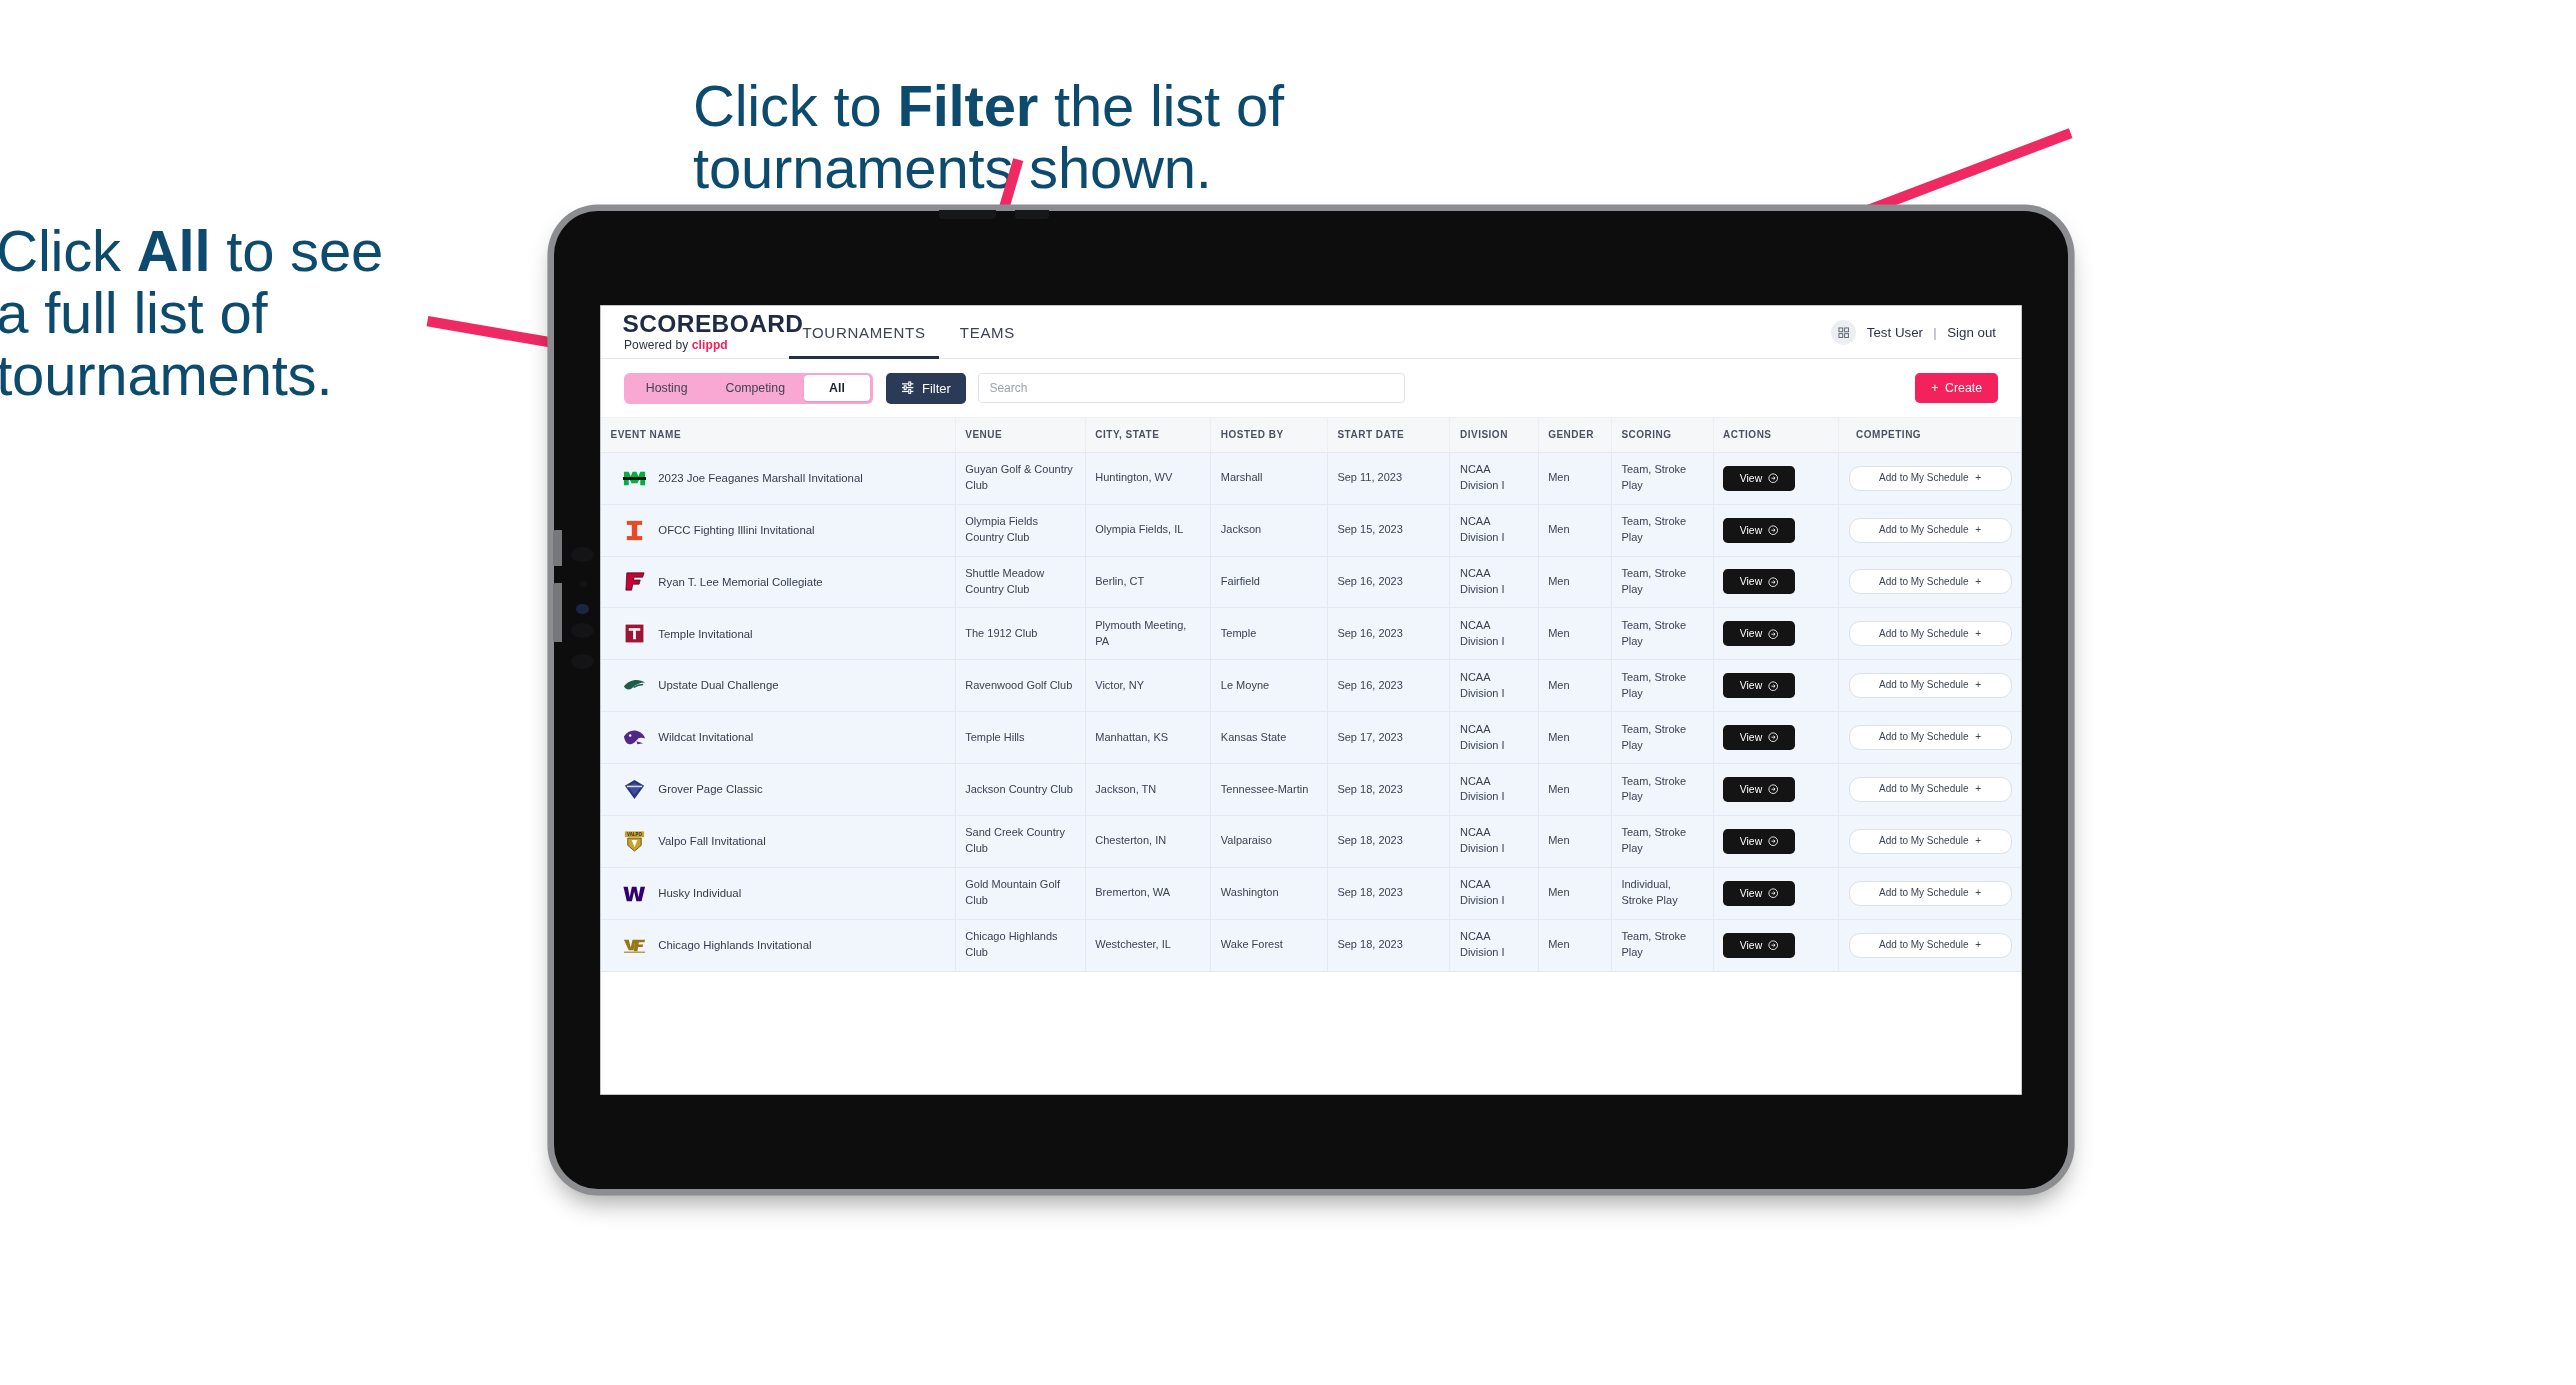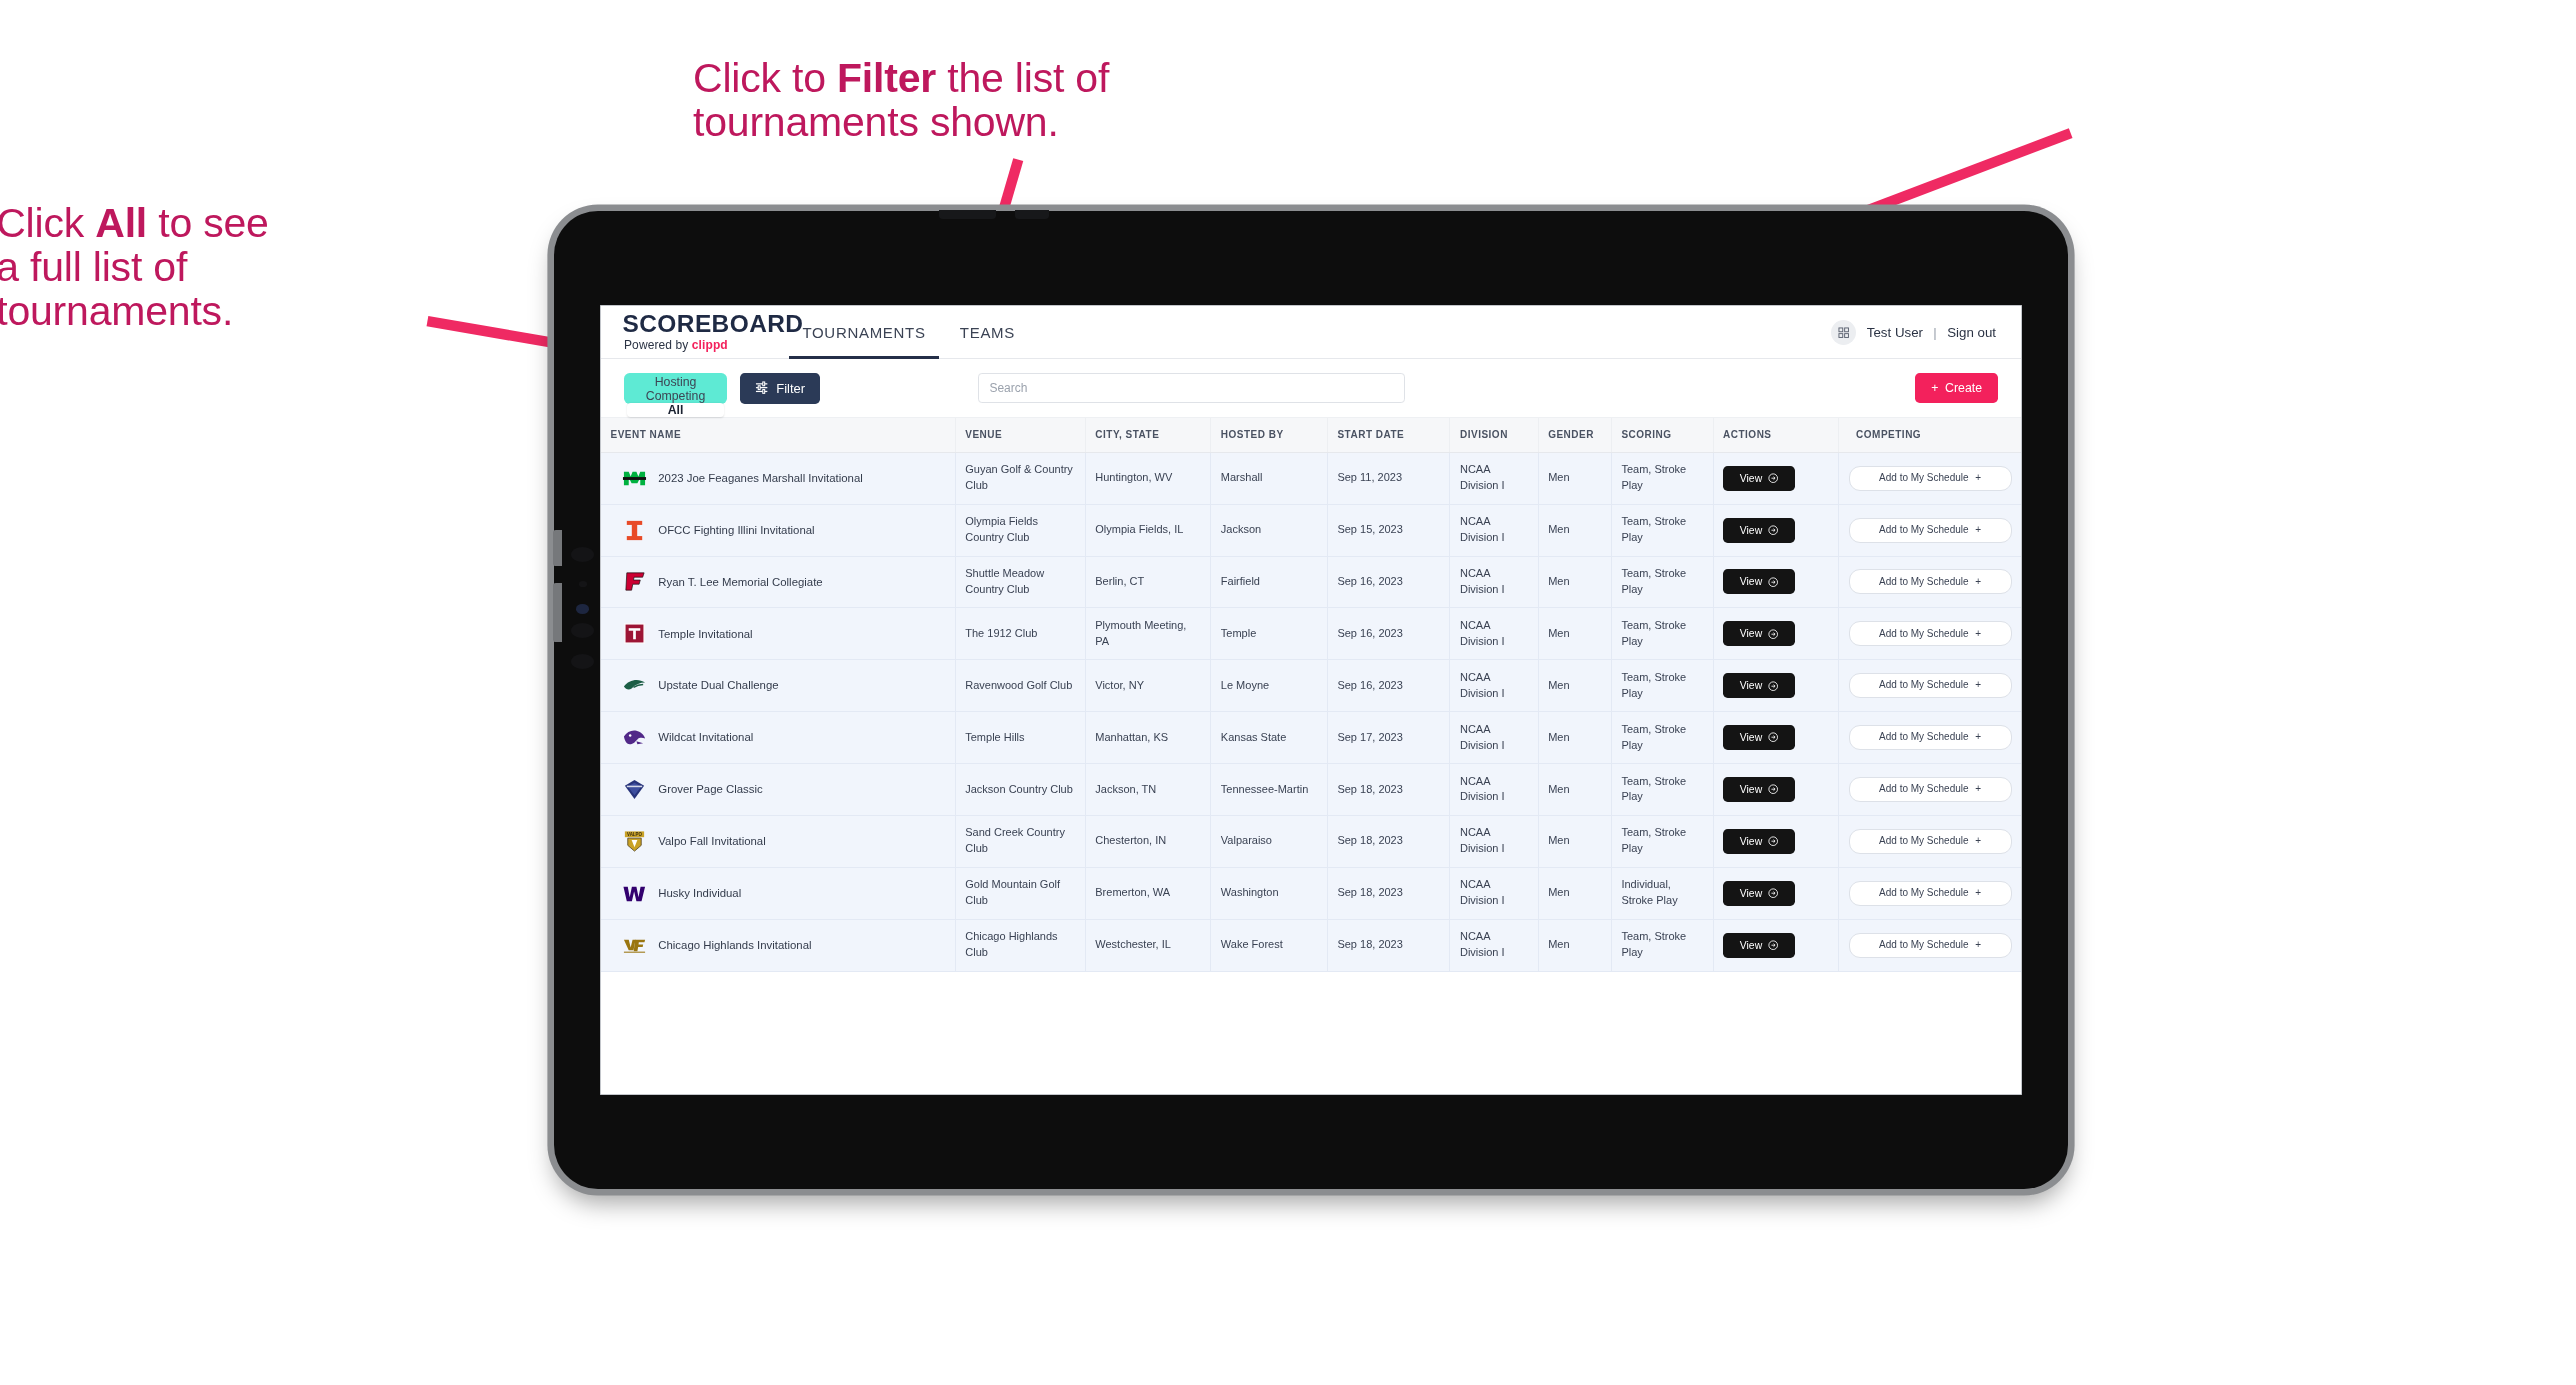--- a/index.html
+++ b/index.html
@@ -7,22 +7,22 @@
     width: 2576px; height: 1386px;
     background: #ffffff;
     font-family: "Liberation Sans", sans-serif;
     overflow: hidden;
   }
   #root { position: relative; width: 2576px; height: 1386px; }
 
   
   .anno {
     position: absolute;
-    color: #be185d;
-    font-size: 41px;
+    color: #0c4a6e;
+    font-size: 58px;
     line-height: 1.07;
     font-weight: 400;
     letter-spacing: -0.2px;
     white-space: pre-line;
   }
   .anno b { font-weight: 700; }
   #anno-filter { left: 693px; top: 13.3px; width: 703px; }
   #anno-all    { left: -3.8px;  top: 158px; width: 446px; }
   #anno-search { left: 2085px; top: 66px; width: 475px; }
 
@@ -97,21 +97,21 @@
   #signout { color:#2b3344; }
 
   
   #toolbar {
     height: 59px; background:#fff;
     display:flex; align-items:center; padding: 0 23px;
     border-bottom:0.9px solid #eef0f3;
     position:relative;
   }
   #segctl {
-    display:flex; background:#5eead4; border-radius:5.7px; padding:2.8px; height:31px;flex-direction:column;
+    display:flex; background:#f9a8d4; border-radius:5.7px; padding:2.8px; height:31px;
   }
   .seg {
     display:flex; align-items:center; justify-content:center;
     padding: 0 19px; font-size:12.3px; color:#3d4554; border-radius:3.8px;
     min-width: 66px;
   }
   .seg.active { background:#fff; color:#1b2231; font-weight:600; box-shadow:0 0.9px 1.9px rgba(0,0,0,.12); }
   #filter-btn {
     margin-left: 13.3px; height:31px; background:#2b3a57; color:#fff;
     border-radius:4.7px; display:flex; align-items:center; gap:7.6px;

